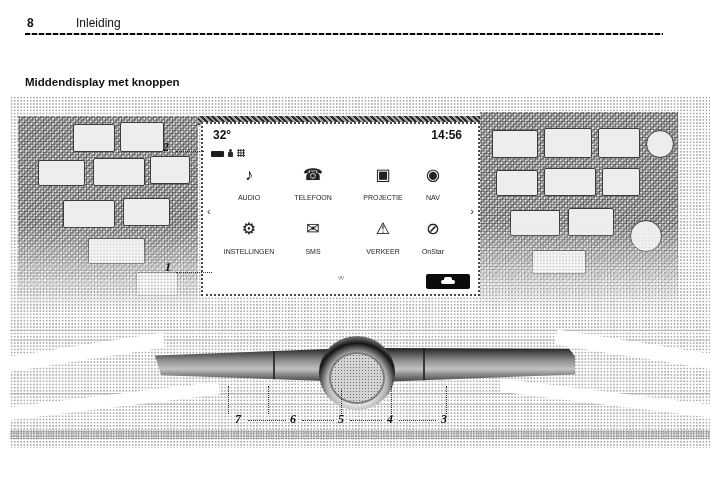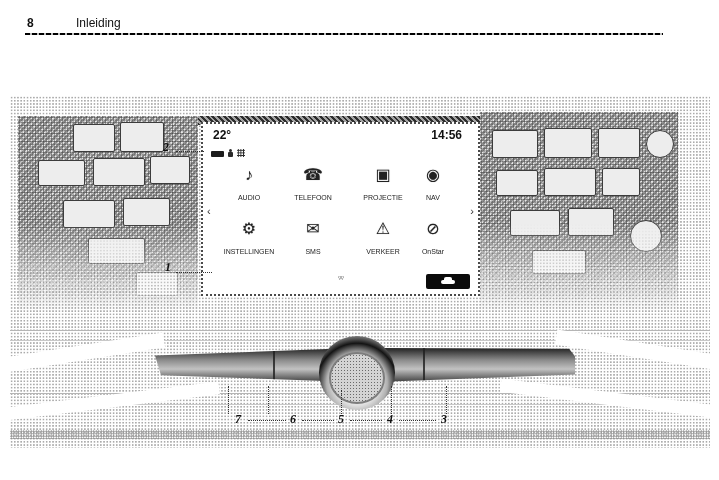--- a/index.html
+++ b/index.html
@@ -85,20 +85,21 @@
                  background:radial-gradient(circle,#8f8f8f .8px,transparent 1px) 0 0/2.5px 2.5px;}
 </style>
 </head>
 <body>
 
 <div id="page">
 
   <div class="page-num">8</div>
   <div class="chapter">Inleiding</div>
   <div class="head-rule"></div>
+  <div class="h2">Middendisplay met knoppen</div>
 
   <div class="figure">
 
     <div class="fline" style="left:0;top:234px;width:700px;background:#b5b5b5;"></div>
     <div class="fline" style="left:0;top:244px;width:700px;background:#c8c8c8;"></div>
     <div class="fline" style="left:0;top:297px;width:700px;background:#b5b5b5;"></div>
     <div class="fline" style="left:30px;top:308px;width:640px;background:#c8c8c8;"></div>
     <div class="streak" style="left:-20px;top:250px;width:175px;height:15px;transform:rotate(-9deg);"></div>
     <div class="streak" style="left:545px;top:248px;width:185px;height:15px;transform:rotate(9deg);"></div>
     <div class="streak" style="left:-30px;top:300px;width:240px;height:13px;transform:rotate(-7deg);"></div>
@@ -127,21 +128,21 @@
       <div class="vent" style="left:16px;top:58px;width:40px;height:24px;"></div>
       <div class="vent" style="left:64px;top:56px;width:50px;height:26px;"></div>
       <div class="vent" style="left:122px;top:56px;width:36px;height:26px;"></div>
       <div class="vent" style="left:30px;top:98px;width:48px;height:24px;"></div>
       <div class="vent" style="left:88px;top:96px;width:44px;height:26px;"></div>
       <div class="vent round" style="left:150px;top:108px;width:30px;height:30px;"></div>
       <div class="vent" style="left:52px;top:138px;width:52px;height:22px;"></div>
     </div>
 
     <div class="screen">
-      <div class="temp">22°</div>
+      <div class="temp">32°</div>
       <div class="clock">14:56</div>
       <div class="statusbar">
         <div class="st-chip"></div>
         <div class="st-person"></div>
         <div class="st-grid"></div>
       </div>
       <div class="chev l">‹</div>
       <div class="chev r">›</div>
 
       <div class="tile r1 c1">

